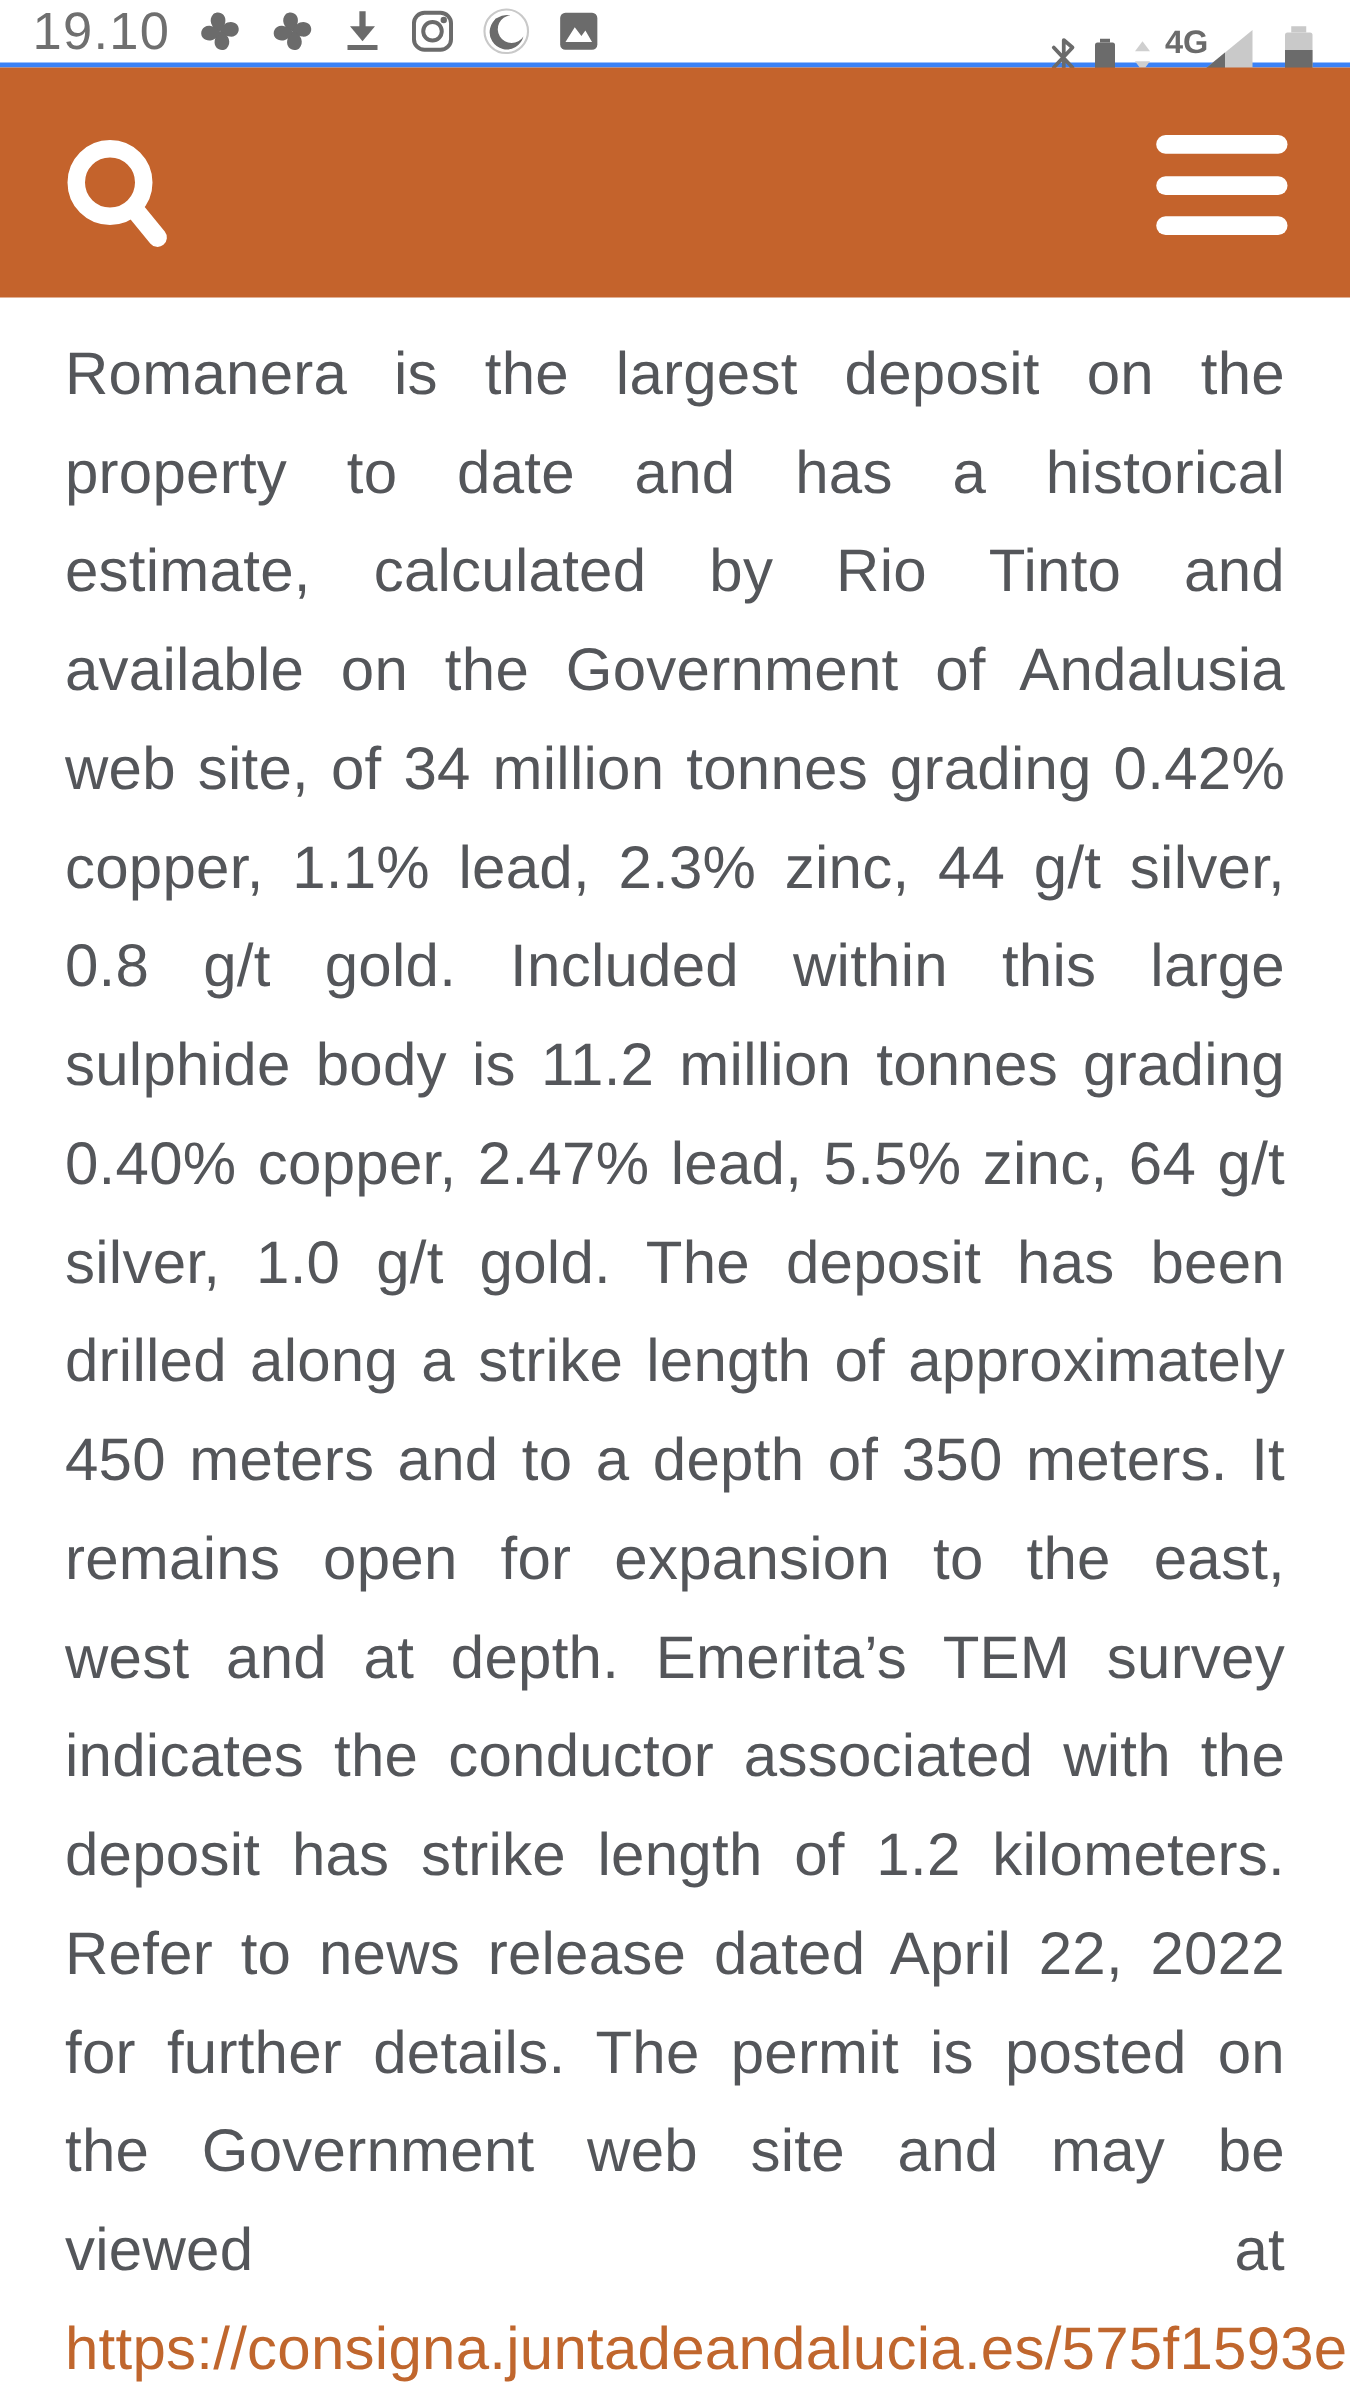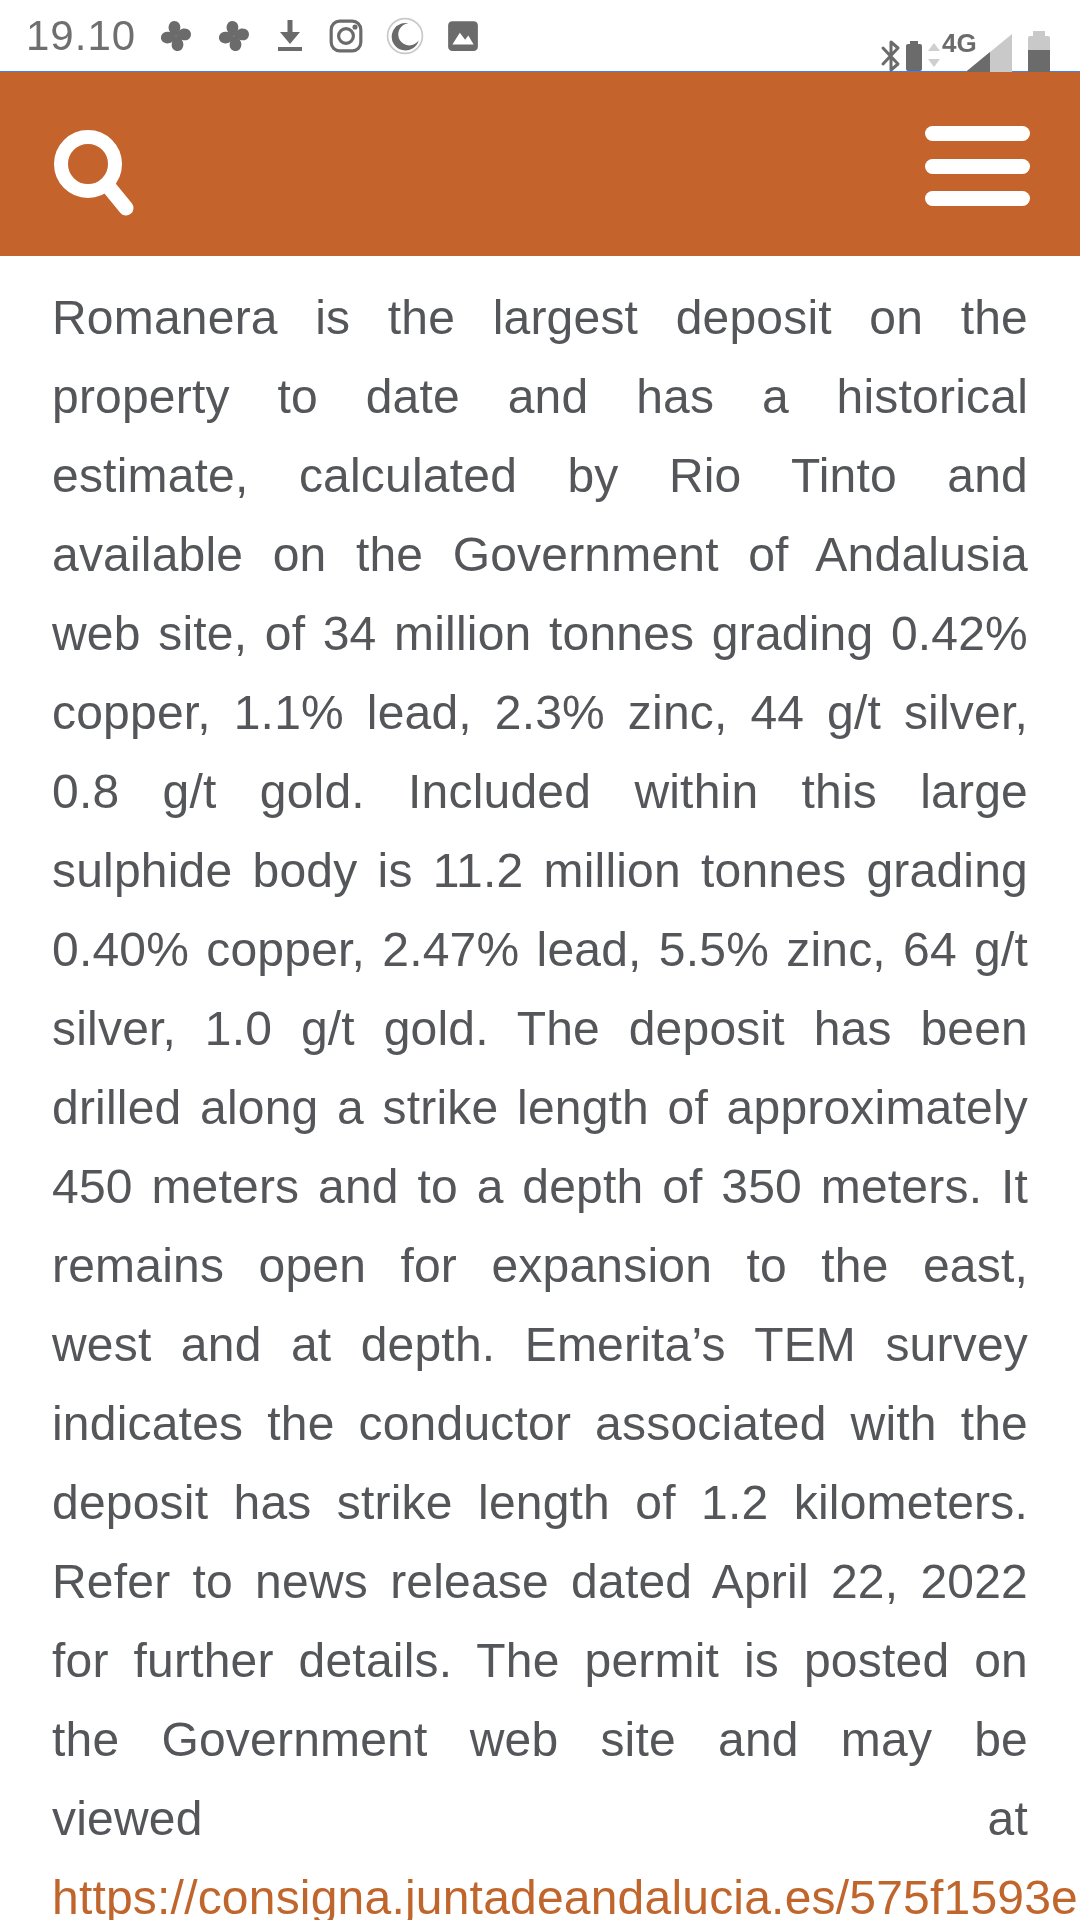--- a/index.html
+++ b/index.html
@@ -3,27 +3,27 @@
 <meta charset="utf-8">
 <style>
   html,body{margin:0;padding:0;background:#ffffff;}
   .screen{
     position:relative;width:1080px;height:1920px;overflow:hidden;
     background:#ffffff;font-family:"Liberation Sans",sans-serif;
   }
 
   
   .status-bar{
-    height:72px;display:flex;align-items:center;
+    height:54px;display:flex;align-items:center;
     padding:0 26px;box-sizing:border-box;
-    color:#6f6f6f;border-bottom:1px solid #3b82f6;background:#fff;
+    color:#6f6f6f;border-bottom:4px solid #3b82f6;background:#fff;
   }
   .status-time{font-size:42px;letter-spacing:1px;color:#6f6f6f;}
   .sicon{display:inline-flex;align-items:center;justify-content:center;margin-left:22px;}
-  .status-right{margin-left:auto;display:flex;align-items:center;margin-top:41px;}
+  .status-right{margin-left:auto;display:flex;align-items:center;gap:10px;margin-top:41px;}
 
   
   .header{
     position:relative;height:184px;background:#c4632c;
   }
   .search-btn{
     position:absolute;left:46px;top:52px;width:100px;height:104px;
     background:transparent;border:none;padding:0;cursor:pointer;
   }
   .logo{

